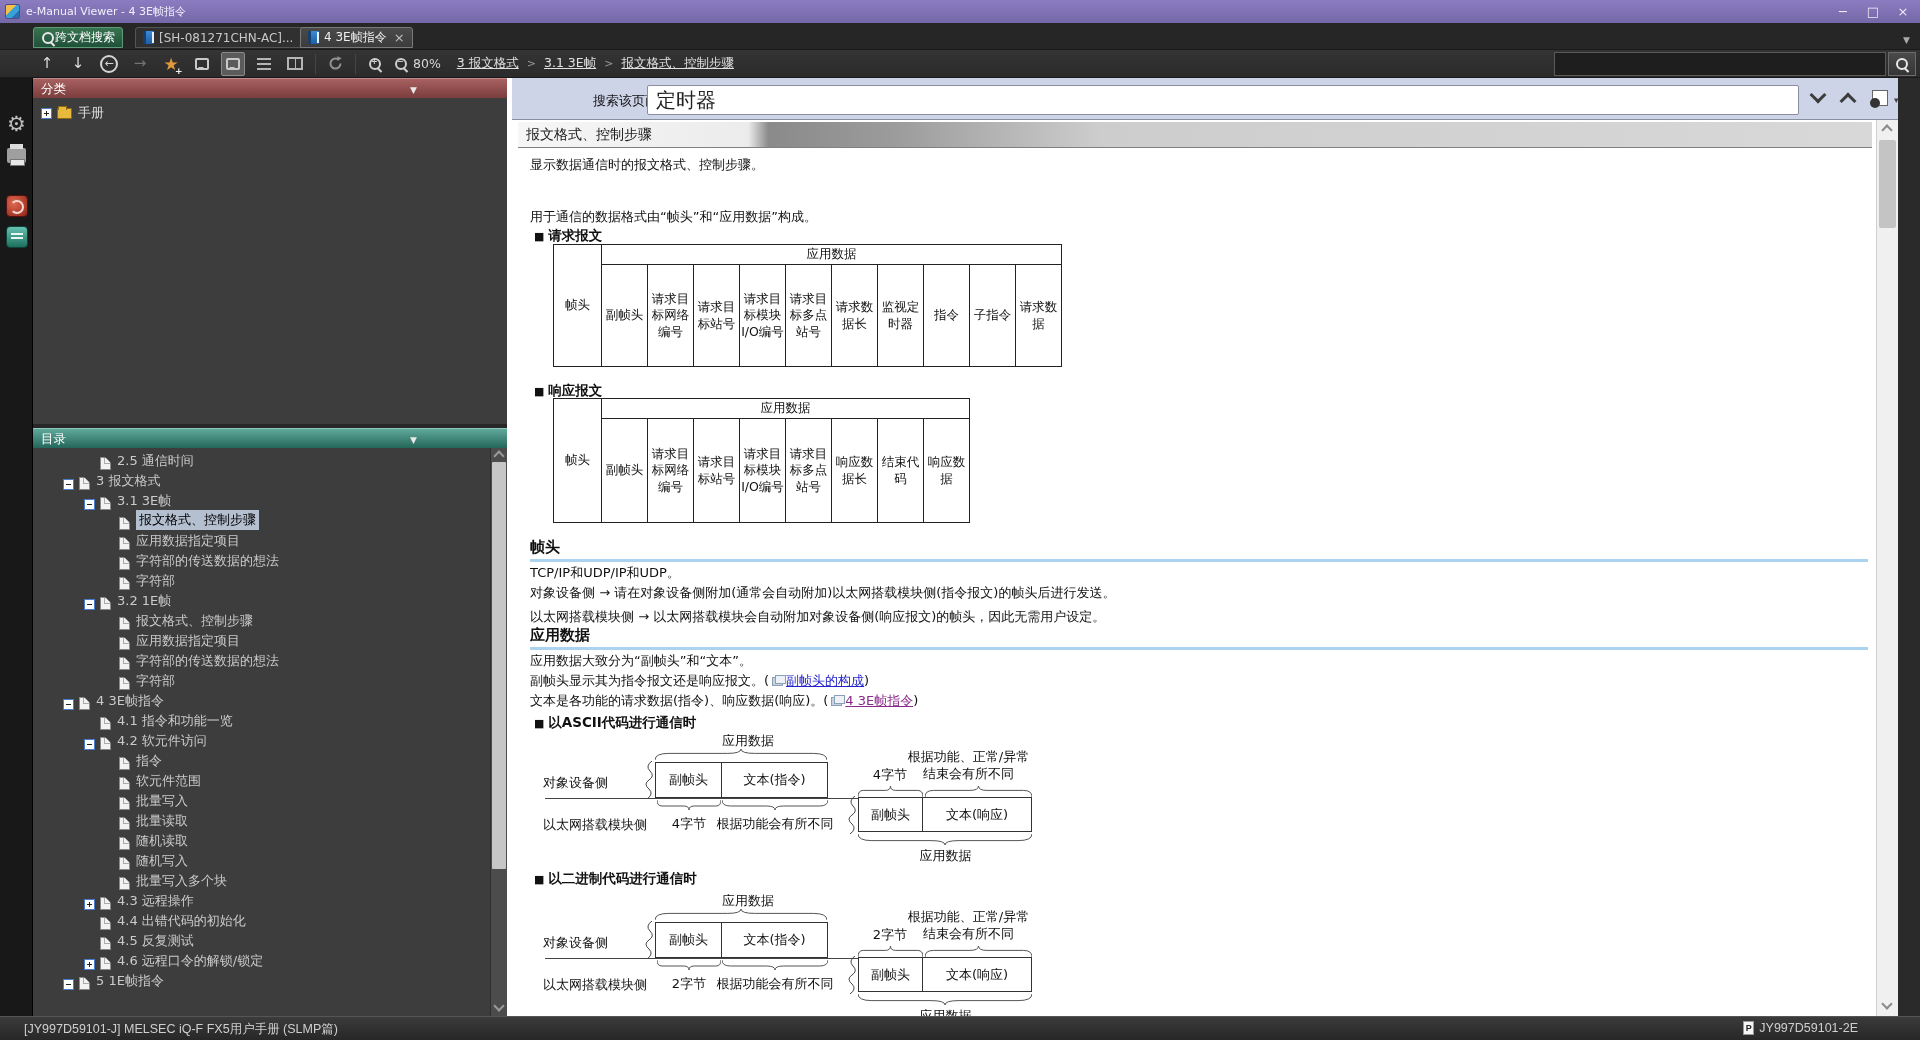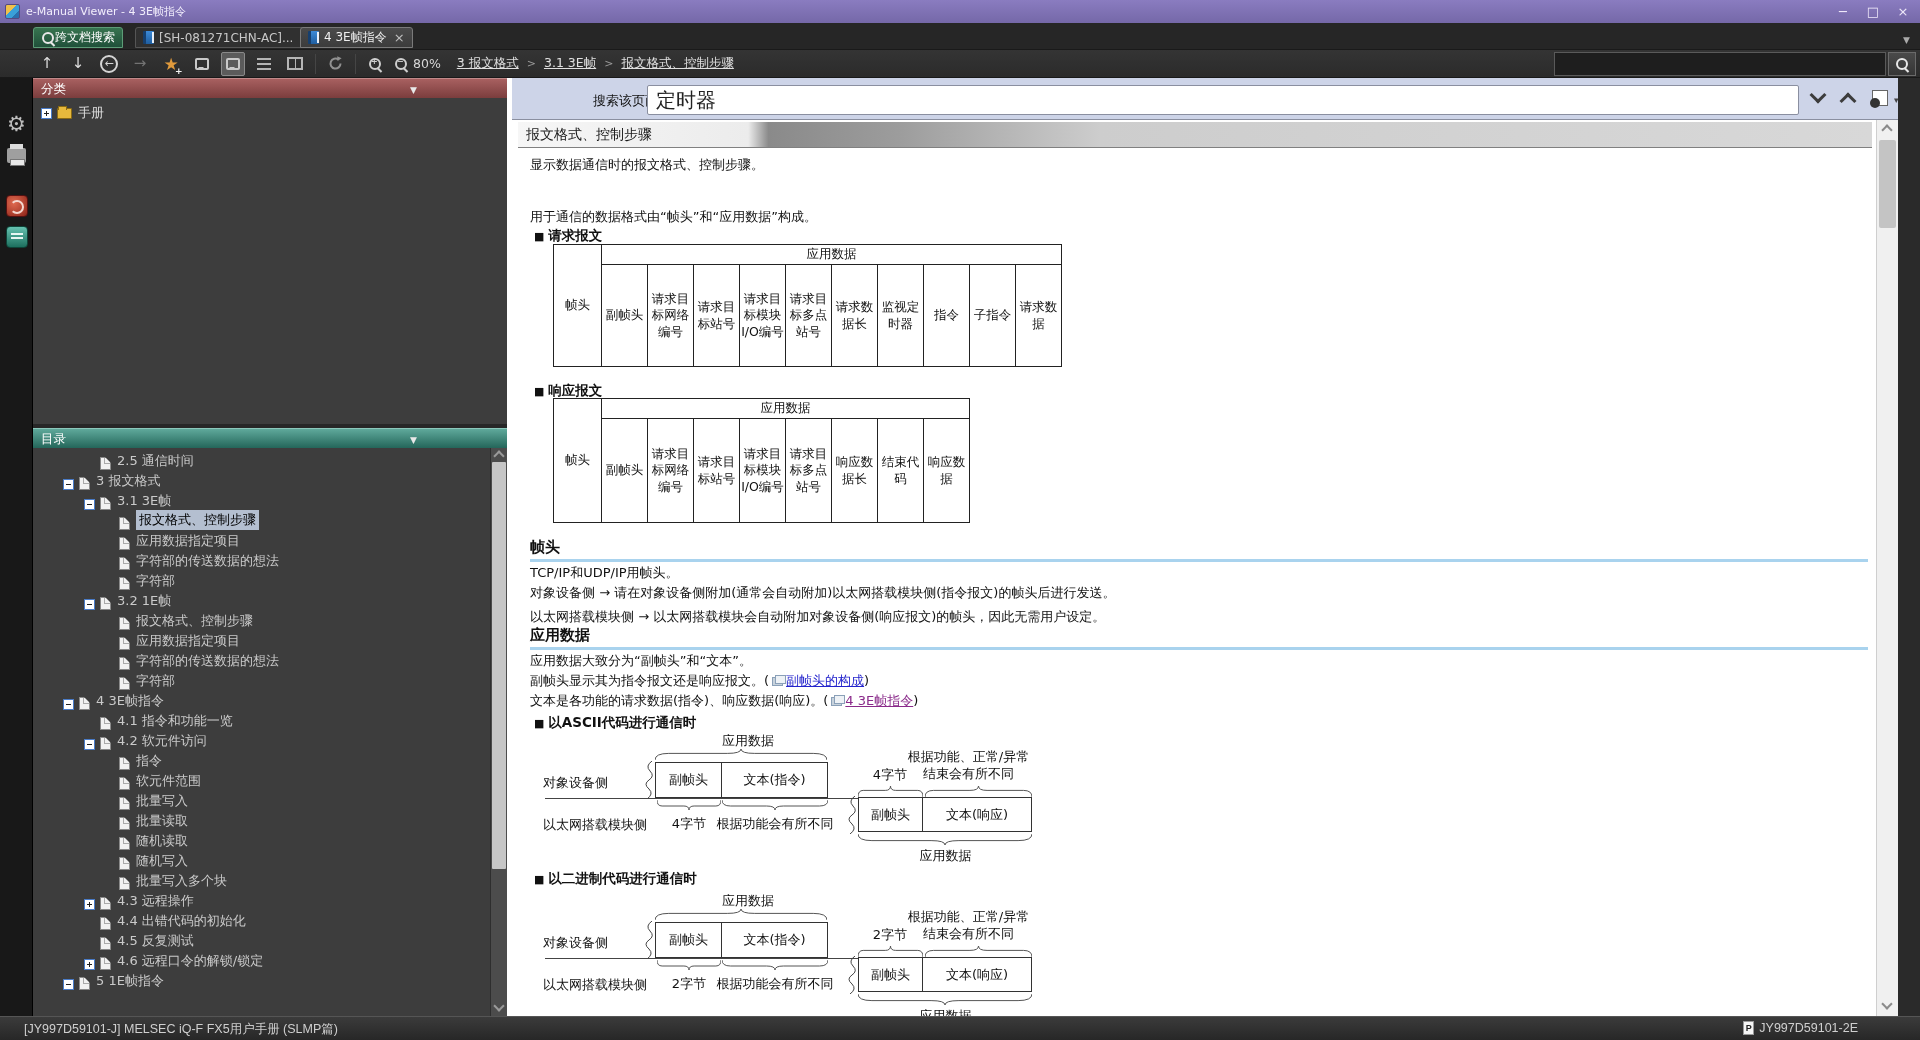--- a/index.html
+++ b/index.html
@@ -455,21 +455,21 @@
           <td class="wc">请求目标模块I/O编号</td>
           <td class="wc">请求目标多点站号</td>
           <td class="wc">响应数据长</td>
           <td class="wc">结束代码</td>
           <td class="wc">响应数据</td>
         </tr>
       </tbody>
         </table>
 
       <div class="h2" style="top:418px">帧头</div>
-      <div class="p" style="top:444px">TCP/IP和UDP/IP用帧头。</div>
+      <div class="p" style="top:444px">TCP/IP和UDP/IP和UDP。</div>
       <div class="p" style="top:464px">对象设备侧 → 请在对象设备侧附加(通常会自动附加)以太网搭载模块侧(指令报文)的帧头后进行发送。</div>
       <div class="p" style="top:488px">以太网搭载模块侧 → 以太网搭载模块会自动附加对象设备侧(响应报文)的帧头，因此无需用户设定。</div>
 
       <div class="h2" style="top:506px">应用数据</div>
       <div class="p" style="top:532px">应用数据大致分为“副帧头”和“文本”。</div>
       <div class="p" style="top:552px">
         <span>副帧头显示其为指令报文还是响应报文。(</span><span class="ref-ico"></span><a class="blue">副帧头的构成</a><span>)</span>
       </div>
       <div class="p" style="top:572px">
         <span>文本是各功能的请求数据(指令)、响应数据(响应)。(</span><span class="ref-ico"></span><a class="purple">4 3E帧指令</a><span>)</span>

